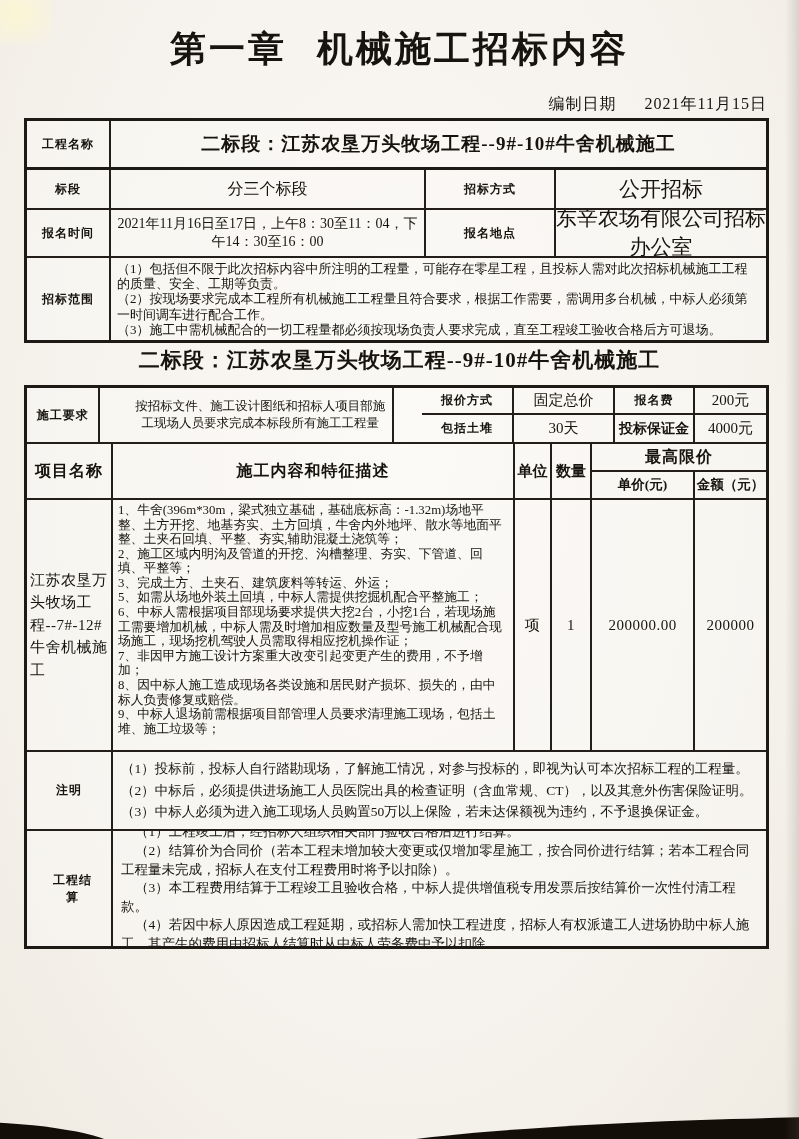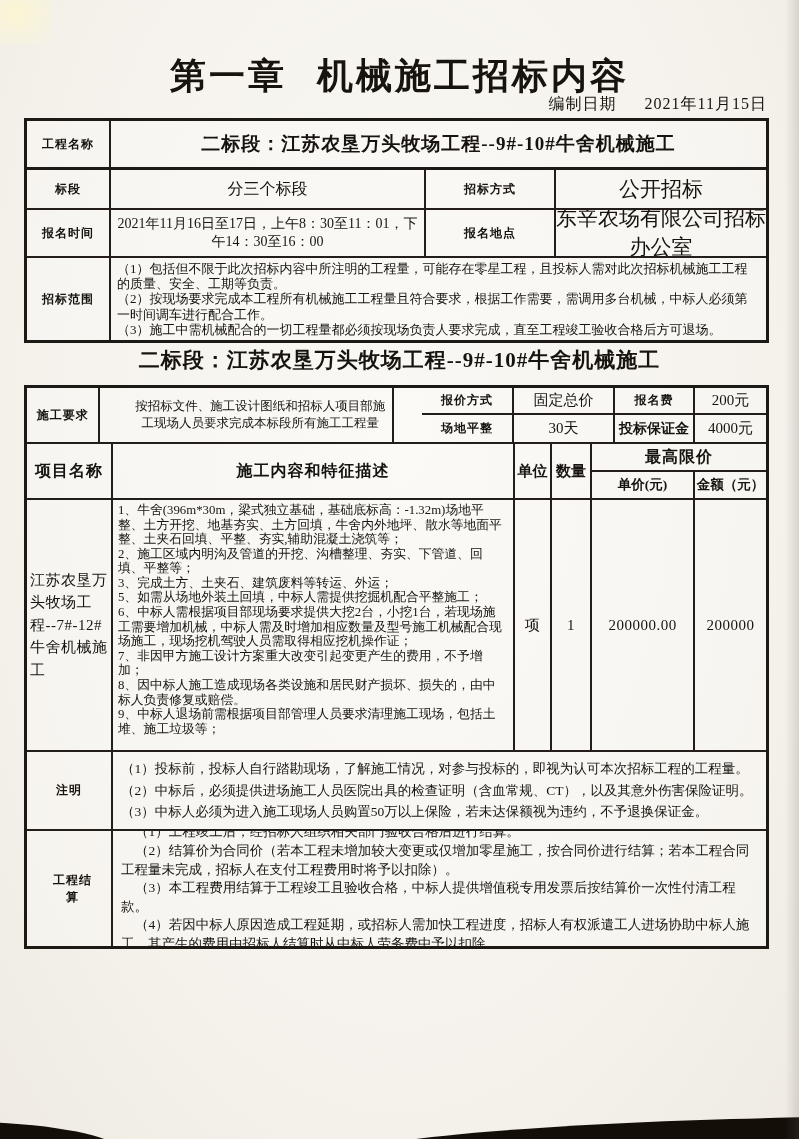--- a/index.html
+++ b/index.html
@@ -14,21 +14,21 @@
   
   .spot-topleft{position:absolute;left:0;top:0;width:52px;height:44px;
     background:radial-gradient(ellipse at 30% 30%, rgba(252,246,210,0.95), rgba(252,246,210,0));}
   .edge-right-shadow{position:absolute;top:0;right:0;width:14px;height:100%;
     background:linear-gradient(to right, rgba(0,0,0,0), rgba(110,100,88,0.20));}
   .shadow-bottom-right{position:absolute;bottom:-12px;right:-24px;width:470px;height:30px;
     background:#140e09;border-radius:100% 0 0 0;transform:rotate(-1deg);}
   .shadow-bottom-left{position:absolute;bottom:-9px;left:-34px;width:150px;height:24px;
     background:#140e09;border-radius:0 90% 0 0;transform:rotate(2deg);}
 
-  .doc-title{position:absolute;top:52px;left:0;width:100%;text-align:center;
+  .doc-title{position:absolute;top:25px;left:0;width:100%;text-align:center;
     font-size:36px;font-weight:bold;letter-spacing:3px;white-space:nowrap;}
   .doc-title .t-gap{margin-left:30px;}
   .date-line{position:absolute;top:94px;right:32px;font-size:16px;letter-spacing:1px;}
   .date-line .d-gap{margin-left:28px;}
 
   
   .tbl{position:absolute;left:24px;width:745px;border:3px solid #1d1915;background:rgba(255,255,255,0.25);box-sizing:border-box;}
   .trow{display:flex;border-bottom:2px solid #231e19;}
   .trow:last-child{border-bottom:none;}
   .cell{box-sizing:border-box;border-right:2px solid #231e19;display:flex;
@@ -117,21 +117,21 @@
       <div class="cell c-span proj-name">二标段：江苏农垦万头牧场工程--9#-10#牛舍机械施工</div>
     </div>
     <div class="trow r2">
       <div class="cell c-lab lbl">标段</div>
       <div class="cell c-v1" style="font-size:16px;">分三个标段</div>
       <div class="cell c-l2 lbl">招标方式</div>
       <div class="cell c-v2">公开招标</div>
     </div>
     <div class="trow r3">
       <div class="cell c-lab lbl">报名时间</div>
-      <div class="cell c-v1">2021年11月16日至17日，上午8：30至11：01，下午14：30至16：00</div>
+      <div class="cell c-v1">2021年11月16日至17日，上午8：30至11：04，下午14：30至16：00</div>
       <div class="cell c-l2 lbl">报名地点</div>
       <div class="cell c-v2" style="line-height:1.4;">东辛农场有限公司招标办公室</div>
     </div>
     <div class="trow r4">
       <div class="cell c-lab lbl">招标范围</div>
       <div class="cell c-span left">
         <div class="scope-text">
             <div>（1）包括但不限于此次招标内容中所注明的工程量，可能存在零星工程，且投标人需对此次招标机械施工工程的质量、安全、工期等负责。</div>
             <div>（2）按现场要求完成本工程所有机械施工工程量且符合要求，根据工作需要，需调用多台机械，中标人必须第一时间调车进行配合工作。</div>
             <div>（3）施工中需机械配合的一切工程量都必须按现场负责人要求完成，直至工程竣工验收合格后方可退场。</div>
@@ -148,21 +148,21 @@
       <div class="cell c2-lab lbl">施工要求</div>
       <div class="cell req-text">按招标文件、施工设计图纸和招标人项目部施工现场人员要求完成本标段所有施工工程量</div>
       <div class="sub2">
         <div class="subrow first">
           <div class="cell sc1 lbl">报价方式</div>
           <div class="cell sc2">固定总价</div>
           <div class="cell sc3 lbl">报名费</div>
           <div class="cell sc4">200元</div>
         </div>
         <div class="subrow">
-          <div class="cell sc1 lbl">场地平整</div>
+          <div class="cell sc1 lbl">包括土堆</div>
           <div class="cell sc2">30天</div>
           <div class="cell sc3 lbl" style="font-size:14px;letter-spacing:0;">投标保证金</div>
           <div class="cell sc4">4000元</div>
         </div>
       </div>
     </div>
 
     <div class="trow head-row">
       <div class="cell c2-lab hdr">项目名称</div>
       <div class="cell c2-desc hdr">施工内容和特征描述</div>

